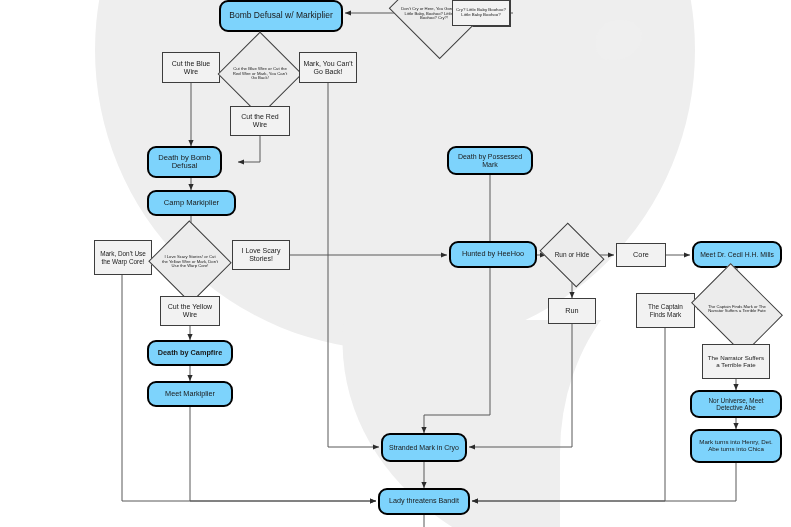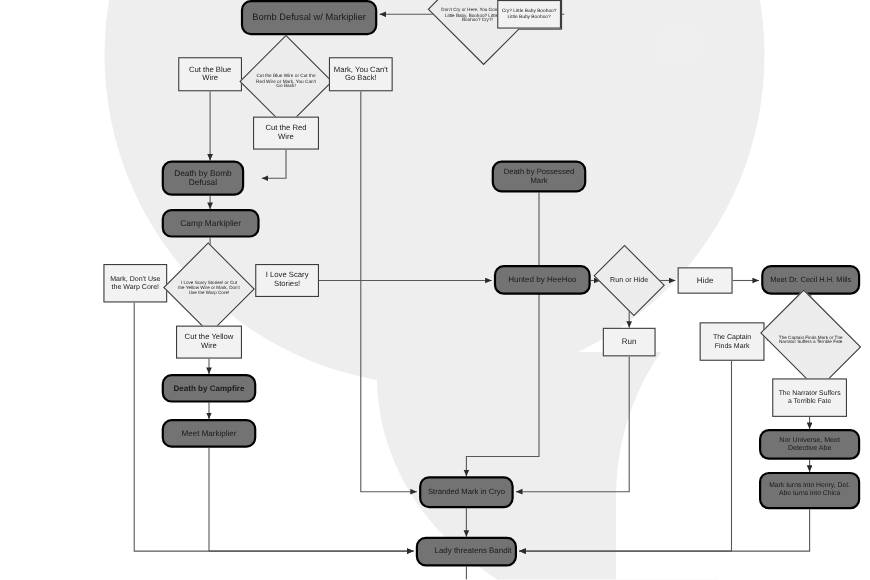--- a/index.html
+++ b/index.html
@@ -73,21 +73,21 @@
     border: 1px solid #3d3d3d;
     color: #1a1a1a;
     line-height: 1.12;
     padding: 2px 3px;
     overflow: hidden;
   }
   .node.process { border-radius: 0; }
   .node.terminal {
     border: 2.5px solid #000;
     border-radius: 9px;
-    background: #737373;
+    background: #7dd3fc;
     font-weight: normal;
   }
   .diamond-wrap {
     position: absolute;
   }
   .diamond-shape {
     position: absolute;
     left: 0; top: 0;
     width: 100%; height: 100%;
     background: #ececec;
@@ -218,21 +218,21 @@
         <span>Meet Markiplier</span>
       </div>
       <div class="node terminal" style="left: 449px; top: 241px; width: 88px; height: 27px; font-size: 7.3px;">
         <span>Hunted by HeeHoo</span>
       </div>
       <div class="diamond-wrap" style="left: 546px; top: 235px; width: 52px; height: 40px;">
         <div class="diamond-shape"></div>
         <div class="diamond-label" style="font-size: 6.5px;">Run or Hide</div>
       </div>
       <div class="node process" style="left: 616px; top: 243px; width: 50px; height: 24px; font-size: 7.3px;">
-        <span>Hide</span>
+        <span>Core</span>
       </div>
       <div class="node process" style="left: 548px; top: 298px; width: 48px; height: 26px; font-size: 7.3px;">
         <span>Run</span>
       </div>
       <div class="node process" style="left: 636px; top: 293px; width: 59px; height: 35px; font-size: 6.4px;">
         <span>The Captain Finds Mark</span>
       </div>
       <div class="node terminal" style="left: 692px; top: 241px; width: 90px; height: 27px; font-size: 6.8px;">
         <span>Meet Dr. Cecil H.H. Mills</span>
       </div>
@@ -245,18 +245,18 @@
       </div>
       <div class="node terminal" style="left: 690px; top: 390px; width: 92px; height: 28px; font-size: 6.4px;">
         <span>Nor Universe, Meet Detective Abe</span>
       </div>
       <div class="node terminal" style="left: 690px; top: 429px; width: 92px; height: 34px; font-size: 6.2px;">
         <span>Mark turns into Henry, Det. Abe turns into Chica</span>
       </div>
       <div class="node terminal" style="left: 381px; top: 433px; width: 86px; height: 29px; font-size: 7px;">
         <span>Stranded Mark in Cryo</span>
       </div>
-      <div class="node terminal" style="left: 378px; top: 488px; width: 92px; height: 27px; font-size: 7.2px; justify-content: flex-end;">
+      <div class="node terminal" style="left: 378px; top: 488px; width: 92px; height: 27px; font-size: 7.2px;">
         <span>Lady threatens Bandit</span>
       </div>
     </div>
 
 </div>
 
 </body></html>

